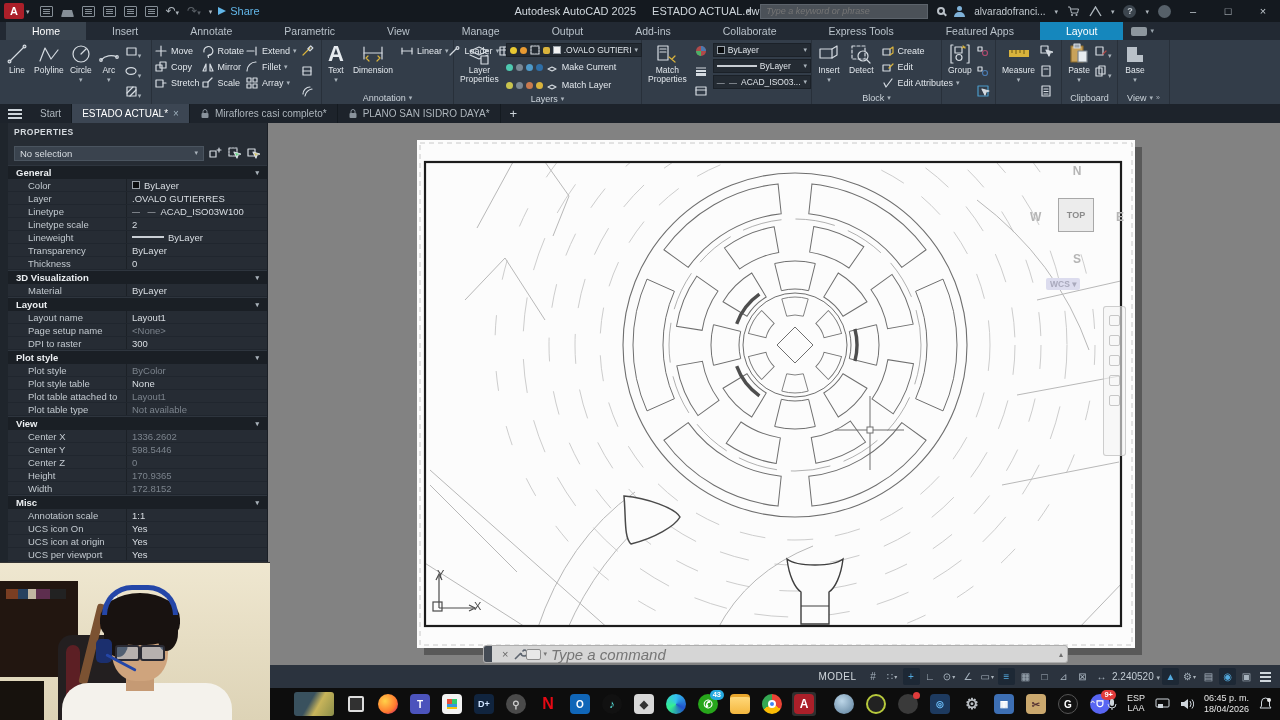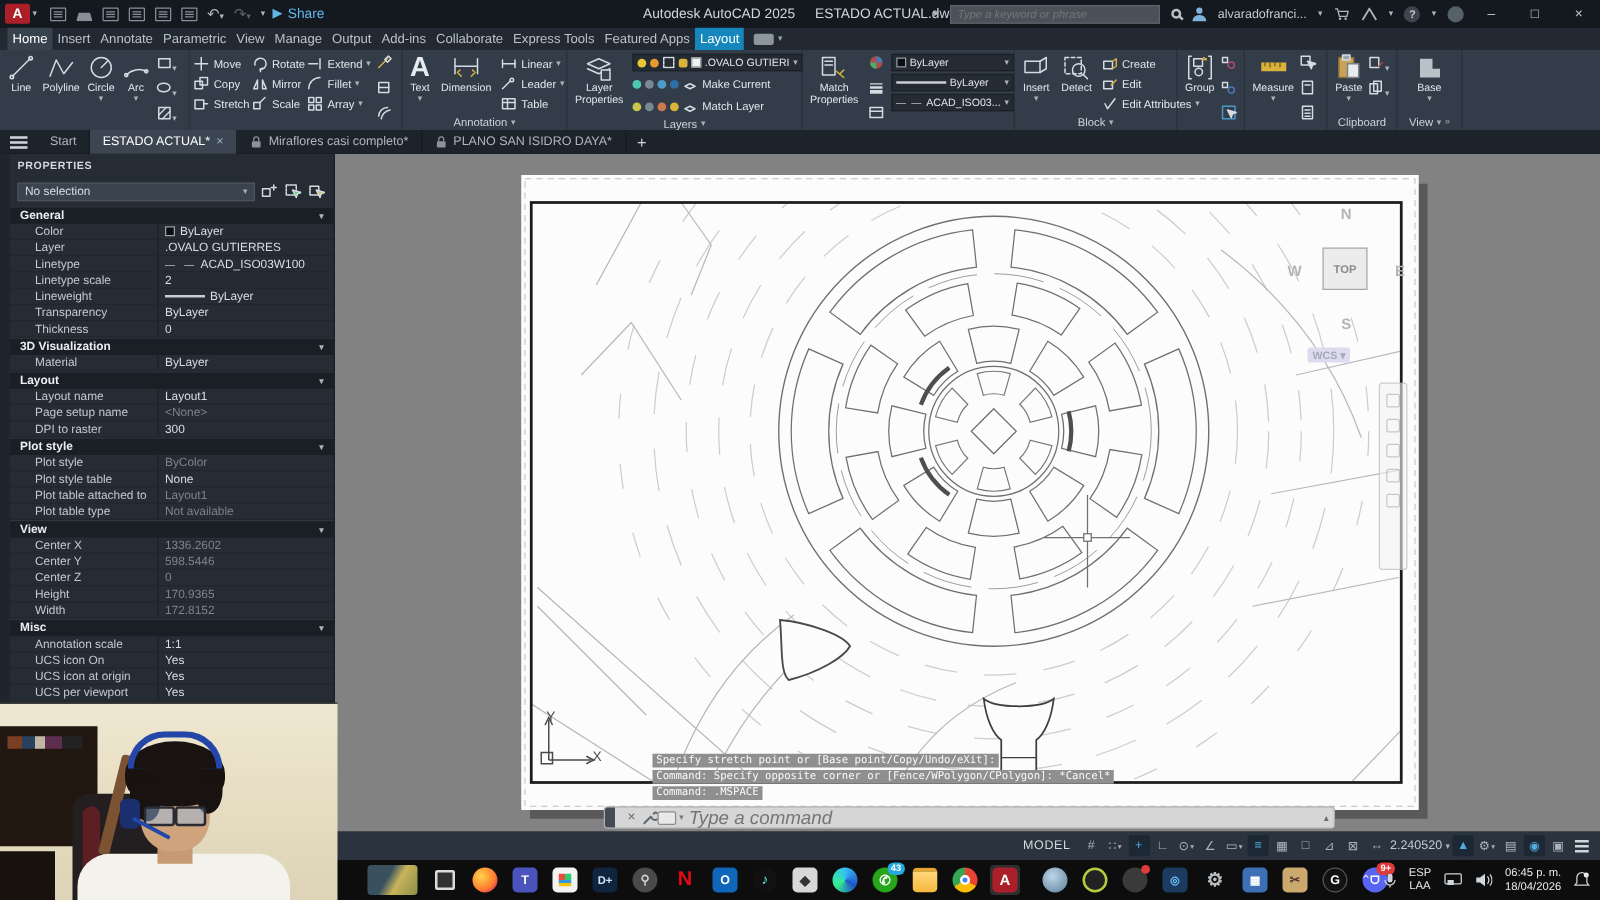--- a/index.html
+++ b/index.html
@@ -22,21 +22,21 @@
   .mag{width:8px;height:8px;border:2px solid #b9c0c7;border-radius:50%;position:relative}
   .mag:after{content:"";position:absolute;width:5px;height:2px;background:#b9c0c7;transform:rotate(45deg);right:-4px;bottom:-2px}
   .person{width:11px;height:11px;position:relative}
   .person:before{content:"";position:absolute;left:3px;top:0;width:5px;height:5px;border-radius:50%;background:#7fb2d9}
   .person:after{content:"";position:absolute;left:0;bottom:0;width:11px;height:5px;border-radius:5px 5px 0 0;background:#7fb2d9}
   .acct{color:#c3cad0;font-size:10px}
   .winbtn{width:26px;height:22px;display:flex;align-items:center;justify-content:center;color:#c3cad0;font-size:11px}
 
   
   .tabrow{position:absolute;top:22px;left:0;width:1280px;height:18px;background:#222933;display:flex;align-items:stretch;padding-left:6px;font-size:10.5px;color:#b9c2ca}
-  .rtab{display:flex;align-items:center;padding:0 4px}
+  .rtab{display:flex;align-items:center;padding:0 26px}
   .rtab.home{background:#39434e;color:#fff}
   .rtab.activeL{background:#1587bd;color:#fff}
   .tab-extra{display:flex;align-items:center;gap:3px;margin-left:8px;color:#9aa4ad}
   .tab-extra .chip{width:16px;height:9px;background:#8d969e;border-radius:2px}
 
   
   .ribbon{position:absolute;top:40px;left:0;width:1280px;height:64px;background:#333d49;display:flex}
   .panel{position:relative;border-right:1px solid #28303a;display:flex;flex-direction:column;flex:0 0 auto}
   .pbody{flex:1;display:flex;align-items:flex-start;padding:3px 3px 0}
   .pfoot{height:13px;display:flex;align-items:center;justify-content:center;gap:3px;font-size:9px;color:#ccd4db}
@@ -403,21 +403,21 @@
         <svg class="i22">
             <g class="sg">
               <line x1="2" y1="4" x2="2" y2="16"></line>
               <line x1="20" y1="4" x2="20" y2="16"></line>
               <line x1="2" y1="10" x2="20" y2="10"></line>
               <path d="M6 13 l-2 2 3 3 M16 13 l2 2 -3 3" stroke="#d9b33c"></path>
             </g>
           </svg>
         <span>Dimension</span>
       </div>
-      <div style="display:flex;flex-direction:column;margin-left:2px">
+      <div style="display:flex;flex-direction:row;margin-left:2px">
         <div class="mrow">
             <svg class="i12">
               <g class="sg">
                 <line x1="1" y1="3" x2="1" y2="9"></line>
                 <line x1="11" y1="3" x2="11" y2="9"></line>
                 <line x1="1" y1="6" x2="11" y2="6"></line>
               </g>
             </svg>
             <span>Linear</span>
             <span class="carat">▾</span>
@@ -727,21 +727,21 @@
               </g>
             </svg><span class="carat">▾</span></span>
       </div>
     </div>
     <div class="pfoot">
         <span>Clipboard</span>
       </div>
   </div>
 
   <div class="panel" style="width:52px">
-    <div class="pbody" style="justify-content:center">
+    <div class="pbody" style="">
       <div class="bigbtn">
         <svg class="i22">
             <path d="M3 4 h10 v8 h6 v7 H3 Z" fill="#b9c1c9"></path>
           </svg>
         <span>Base</span>
           <span class="carat">▾</span>
       </div>
     </div>
     <div class="pfoot">
         <span>View</span>
@@ -900,25 +900,20 @@
       <span></span>
       <span></span>
       <span></span>
       <span></span>
       <span></span>
     </div>
 
     <span class="ucs-y">Y</span>
     <span class="ucs-x">X</span>
 
-    <div class="cmdover">
-      <div>Specify stretch point or [Base point/Copy/Undo/eXit]:</div>
-      <div>Command: Specify opposite corner or [Fence/WPolygon/CPolygon]: *Cancel*</div>
-      <div>Command:  .MSPACE</div>
-    </div>
   </div>
 </div>
 
 <div class="palette">
   <div class="grip"></div>
   <div class="ptitle">PROPERTIES</div>
   <div class="pcontrols">
     <div class="pselect">
         <span>No selection</span>
         <span class="carat">▾</span>

